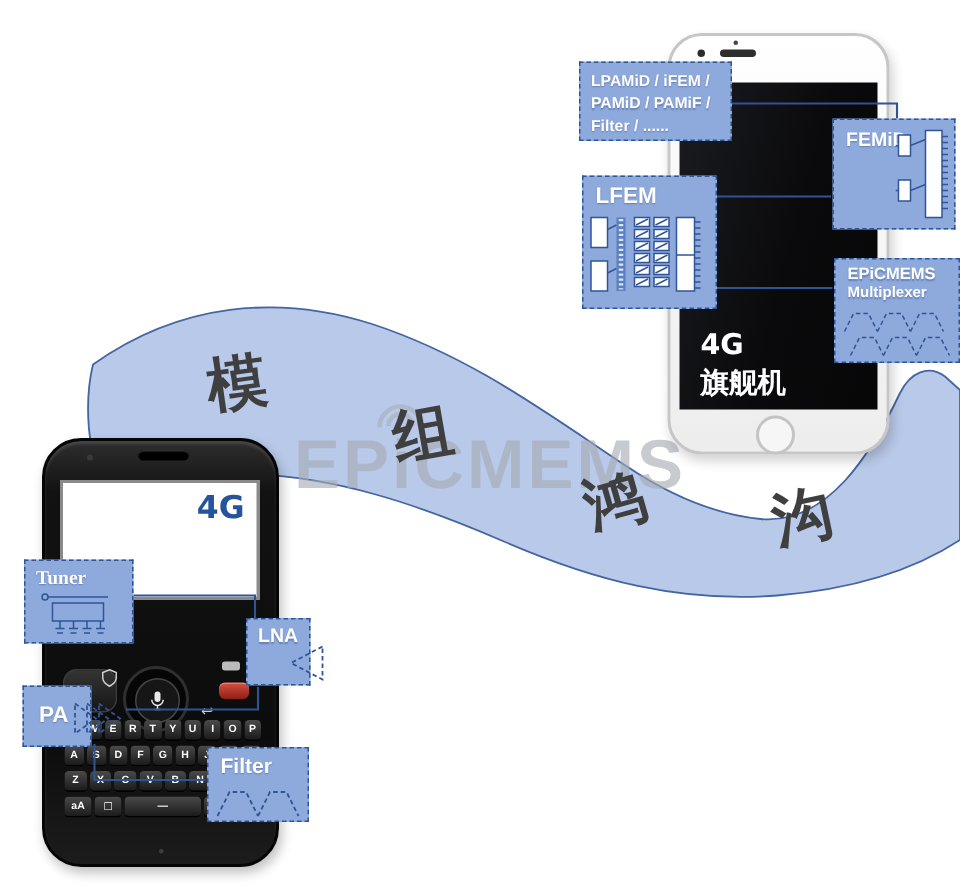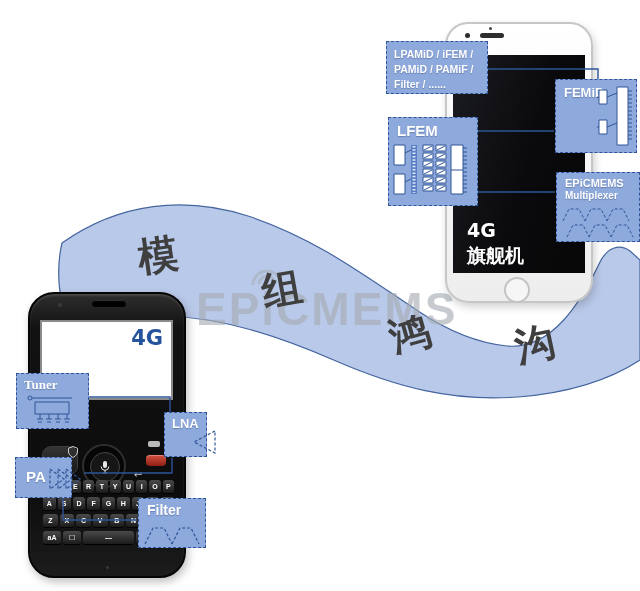--- a/index.html
+++ b/index.html
@@ -261,21 +261,21 @@
     </svg>
   </div>
 
   <div class="tag" style="left:136px;top:412px;width:43px;height:45px;margin-left:28px;">
     <span class="tlabel" style="left:7px;top:3px;font-size:13px;">LNA</span>
     <svg class="sch" style="left:24px;top:16px;" width="28" height="26" viewBox="0 0 28 26" fill="none" stroke="var(--schematic_stroke)" stroke-width="1.2" stroke-dasharray="3 2">
       <path d="M26,2 L5,13 L26,24 Z"></path>
     </svg>
   </div>
 
-  <div class="tag" style="left:15px;top:457px;width:57px;height:41px;">
+  <div class="tag" style="left:15px;top:457px;width:46px;height:41px;">
     <span class="tlabel" style="left:10px;top:10px;font-size:15px;">PA</span>
     <svg class="sch" style="left:32px;top:8px;" width="36" height="26" viewBox="0 0 36 26" fill="none" stroke="var(--schematic_stroke)" stroke-width="1.2" stroke-dasharray="3 2">
       <path d="M2,3 L16,13 L2,23 Z"></path>
       <path d="M10,3 L24,13 L10,23 Z"></path>
       <path d="M18,3 L32,13 L18,23 Z"></path>
     </svg>
   </div>
 
   <div class="tag" style="left:138px;top:498px;width:68px;height:50px;">
     <span class="tlabel" style="left:8px;top:3px;font-size:14px;">Filter</span>

